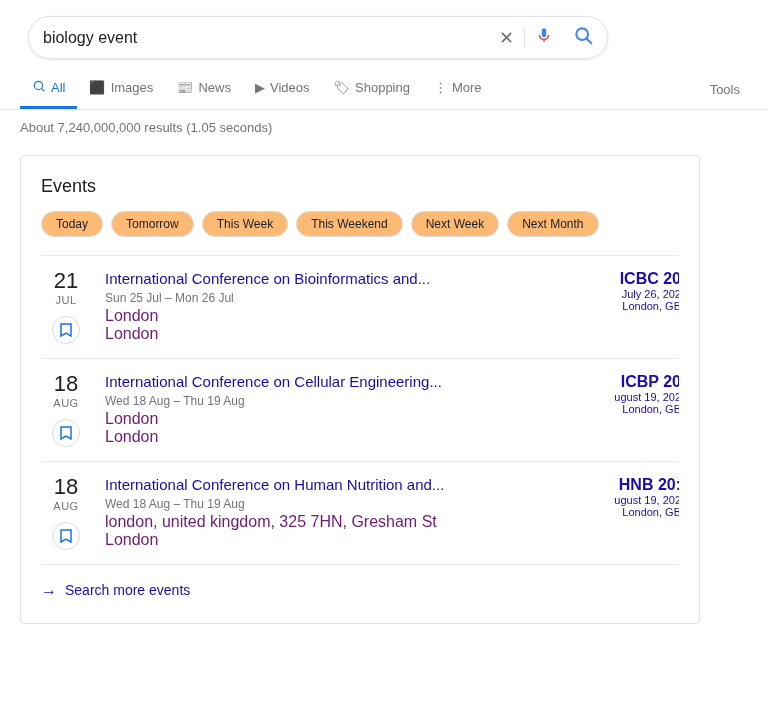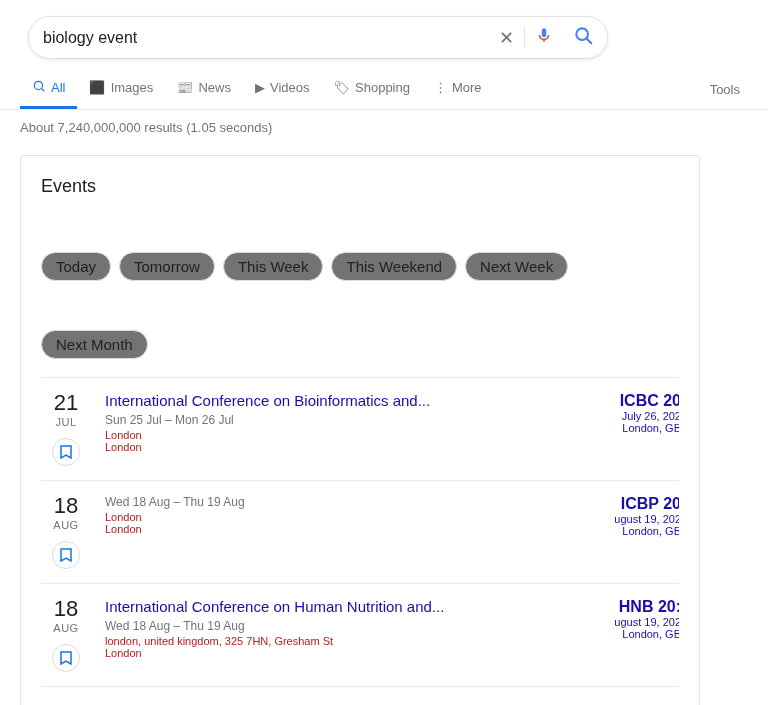--- a/index.html
+++ b/index.html
@@ -115,25 +115,24 @@
     .filter-chips {
       display: flex;
       gap: 8px;
       flex-wrap: wrap;
       margin-bottom: 18px;
     }
     .chip {
       border: 1px solid #dadce0;
       border-radius: 16px;
       padding: 5px 14px;
-      font-size: 15px;
-      color: #202124;
-      cursor: pointer;
-      background: #737373;
-      margin-top: 41px;
+      font-size: 12px;
+      color: #202124;
+      cursor: pointer;
+      background: #fdba74;
     }
 
     
     .event-item {
       display: flex;
       align-items: flex-start;
       padding: 14px 0;
       border-top: 1px solid #ebebeb;
       position: relative;
       overflow: hidden;
@@ -181,22 +180,22 @@
       text-decoration: none;
       display: block;
       margin-bottom: 4px;
     }
     .event-dates {
       font-size: 12px;
       color: #70757a;
       margin-bottom: 2px;
     }
     .event-location {
-      font-size: 11px;
-      color: #b91c1c;
+      font-size: 16px;
+      color: #701a75;
     }
     .event-badge {
       position: absolute;
       right: -2px;
       top: 14px;
       width: 90px;
       overflow: hidden;
       text-align: right;
     }
     .badge-title {
@@ -333,20 +332,21 @@
     <div class="event-date-col">
       <span class="event-day">18</span>
       <span class="event-month">AUG</span>
       <div class="bookmark-icon">
         <svg width="12" height="14" viewBox="0 0 12 14" fill="none">
           <path d="M1 1h10v12l-5-3-5 3V1z" stroke="#1a73e8" stroke-width="1.5" fill="none"></path>
         </svg>
       </div>
     </div>
     <div class="event-details">
+      <a class="event-name">International Conference on Cellular Engineering...</a>
       <div class="event-dates">Wed 18 Aug – Thu 19 Aug</div>
       <div class="event-location">London</div>
       <div class="event-location">London</div>
     </div>
     <div class="event-badge">
       <div class="badge-title">ICBP 20</div>
       <div class="badge-date">ugust 19, 202</div>
       <div class="badge-loc">London, GB</div>
     </div>
   </div>

